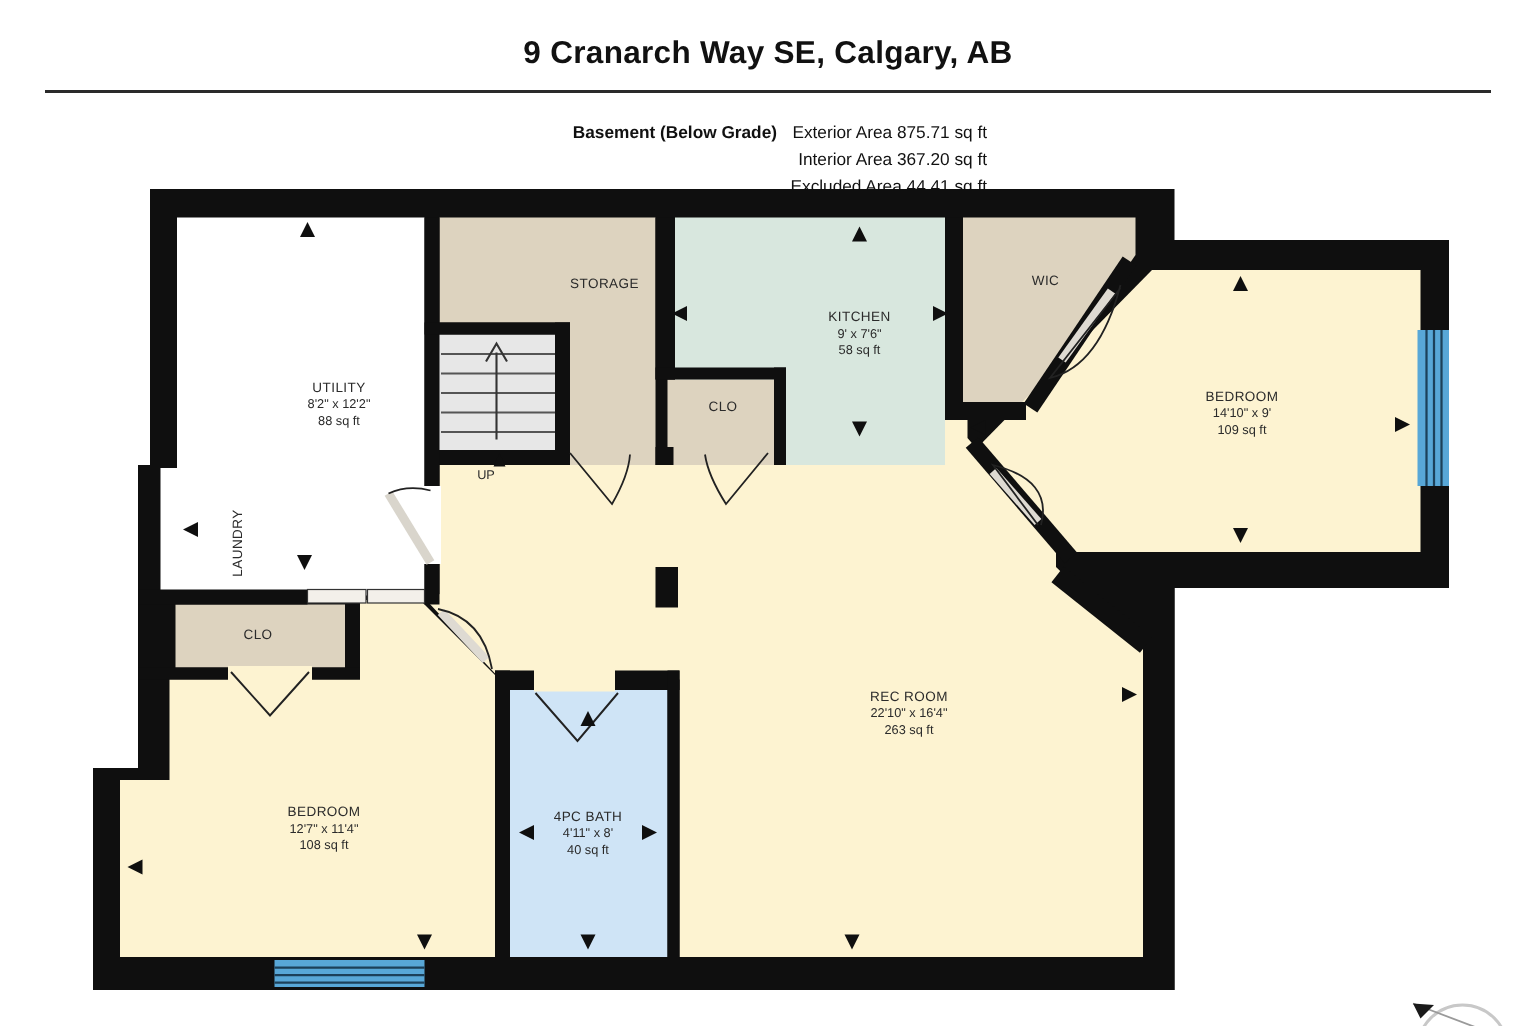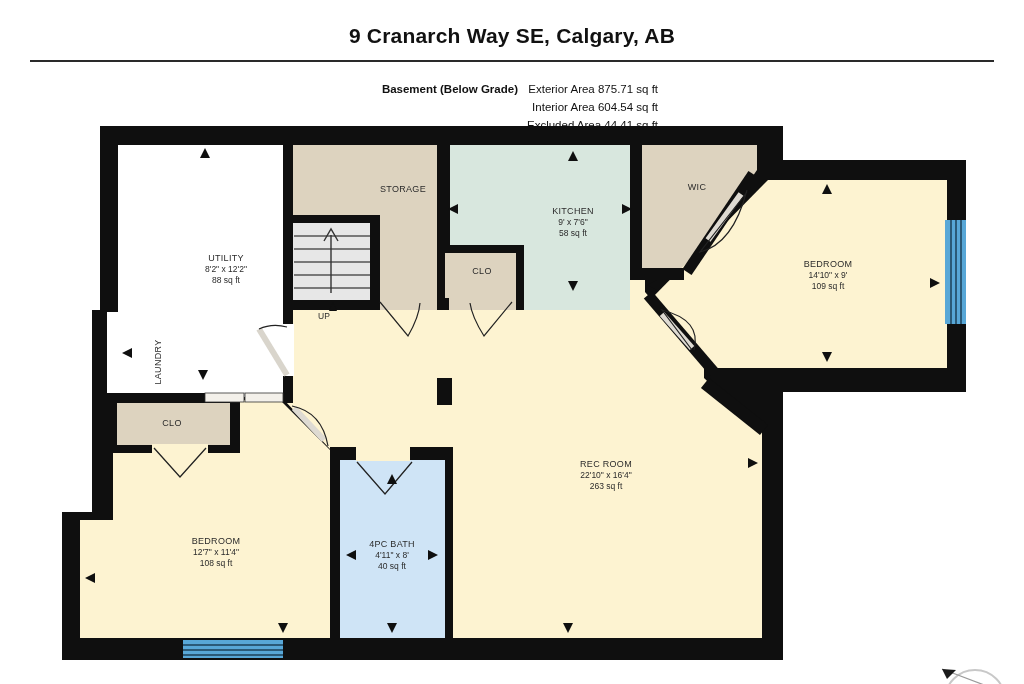--- a/index.html
+++ b/index.html
@@ -22,21 +22,21 @@
 
 <div class="page">
 
   <div class="title">9 Cranarch Way SE, Calgary, AB</div>
   <div class="rule"></div>
 
   <div class="subhead">
     <div class="floorlabel">Basement (Below Grade)</div>
     <div class="stats">
       <div>Exterior Area 875.71 sq ft</div>
-      <div>Interior Area 604.54 sq ft</div>
+      <div>Interior Area 367.20 sq ft</div>
       <div>Excluded Area 44.41 sq ft</div>
     </div>
   </div>
 
   <svg class="plan" viewBox="0 0 1024 684">
 
     <polygon fill="#0f0f0f" points="100,126 783,126 783,160 966,160 966,392 783,392 783,660 62,660 62,512 92,512 92,310 100,310"></polygon>
 
     <polygon fill="#ffffff" points="118,145 283,145 283,397 107,397 107,312 118,312"></polygon>
     <polygon fill="#ddd3bf" points="293,145 437,145 437,310 380,310 380,215 293,215"></polygon>

